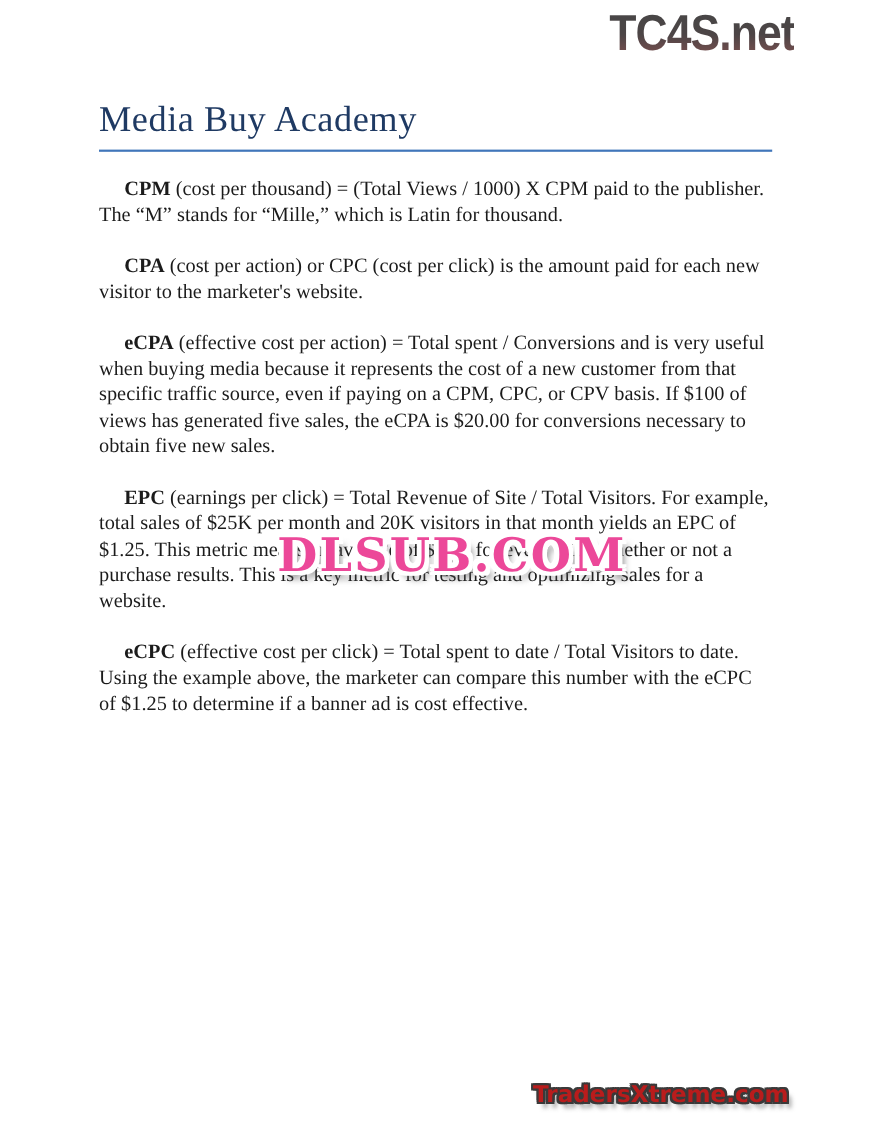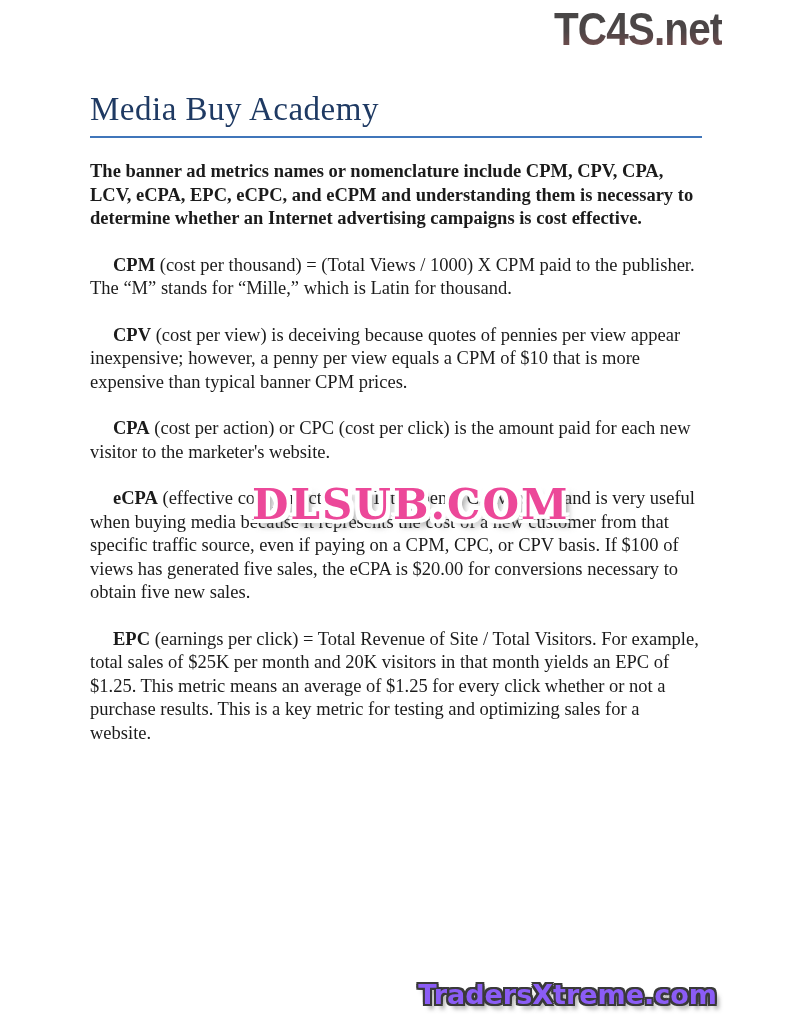--- a/index.html
+++ b/index.html
@@ -92,23 +92,23 @@
       -3px  3px 0 #ffffff, 3px  3px 0 #ffffff,
       6px 7px 6px rgba(95, 95, 95, 0.6);
   }
 
   .wm-traders {
     position: absolute;
     top: 977px;
     right: 10px;
     font-family: "DejaVu Sans", sans-serif;
     font-weight: bold;
-    font-size: 27px;
+    font-size: 21px;
     line-height: 36px;
-    color: #8b5cf6;
+    color: #b91c1c;
     z-index: 5;
     text-shadow:
       -2px -2px 0 #3a3a3a, 0 -2px 0 #3a3a3a, 2px -2px 0 #3a3a3a,
       -2px  0   0 #3a3a3a, 2px  0   0 #3a3a3a,
       -2px  2px 0 #3a3a3a, 0  2px 0 #3a3a3a, 2px 2px 0 #3a3a3a,
       4px 5px 4px rgba(80, 80, 80, 0.5);
   }
 </style>
 </head>
 <body>
@@ -116,32 +116,31 @@
 <div class="page">
 
   <div class="wm-tc4s">TC4S.net</div>
 
   <div class="doc">
 
     <h1 class="title">Media Buy Academy</h1>
 
     <div class="rule"></div>
 
-    <p class="para intro">The banner ad metrics names or nomenclature include CPM, CPV, CPA, LCV, eCPA, EPC, eCPC, and eCPM and understanding them is necessary to determine whether an Internet advertising campaigns is cost effective.</p>
 
     <p class="para"><b class="term">CPM</b><span> (cost per thousand) = (Total Views / 1000) X CPM paid to the publisher. The “M” stands for “Mille,” which is Latin for thousand.</span></p>
 
-    <p class="para"><b class="term">CPV</b><span> (cost per view) is deceiving because quotes of pennies per view appear inexpensive; however, a penny per view equals a CPM of $10 that is more expensive than typical banner CPM prices.</span></p>
 
     <p class="para"><b class="term">CPA</b><span> (cost per action) or CPC (cost per click) is the amount paid for each new visitor to the marketer's website.</span></p>
 
     <p class="para"><b class="term">eCPA</b><span> (effective cost per action) = Total spent / Conversions and is very useful when buying media because it represents the cost of a new customer from that specific traffic source, even if paying on a CPM, CPC, or CPV basis. If $100 of views has generated five sales, the eCPA is $20.00 for conversions necessary to obtain five new sales.</span></p>
 
     <p class="para"><b class="term">EPC</b><span> (earnings per click) = Total Revenue of Site / Total Visitors. For example, total sales of $25K per month and 20K visitors in that month yields an EPC of $1.25. This metric means an average of $1.25 for every click whether or not a purchase results. This is a key metric for testing and optimizing sales for a website.</span></p>
 
+    <p class="para"><b class="term">eCPC</b><span> (effective cost per click) = Total spent to date / Total Visitors to date. Using the example above, the marketer can compare this number with the eCPC of $1.25 to determine if a banner ad is cost effective.</span></p>
 
 
   </div>
 
   <div class="wm-dlsub">DLSUB.COM</div>
 
   <div class="wm-traders">TradersXtreme.com</div>
 
 </div>
 

